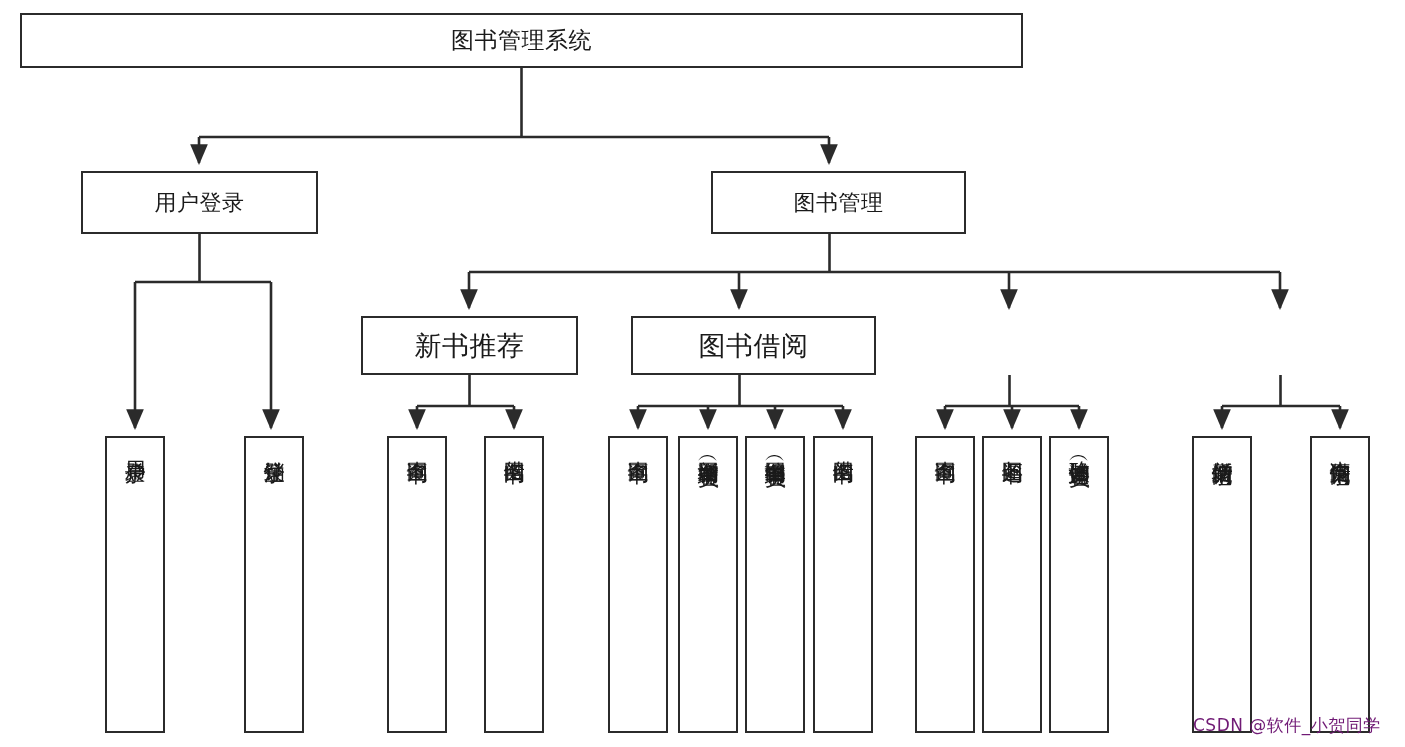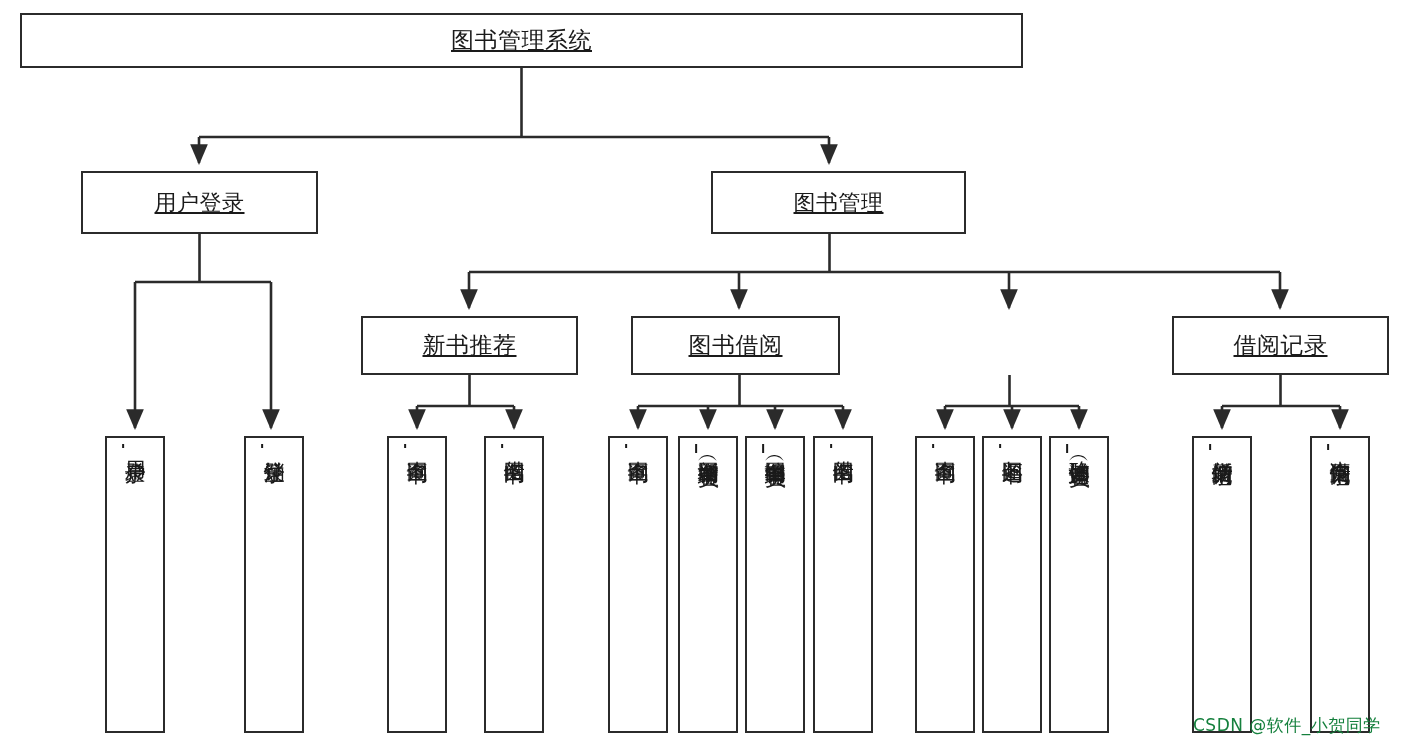--- a/index.html
+++ b/index.html
@@ -27,48 +27,47 @@
   }
   .node {
     position: absolute;
     box-sizing: border-box;
     border: 2.5px solid #2b2b2b;
     background: #ffffff;
     display: flex;
     align-items: center;
     justify-content: center;
     color: #1a1a1a;
-    text-decoration: underline;
   }
   .node .label {
     font-size: 22px;
     line-height: 1.15;
     letter-spacing: 0.5px;
     white-space: nowrap;
   }
   .node.root .label { font-size: 23px; }
   .node.level1 .label { font-size: 22px; }
-  .node.level2 .label { font-size: 23px; }
+  .node.level2 .label { font-size: 27px; }
   .node.leaf {
     align-items: flex-start;
     justify-content: center;
     padding-top: 6px;
   }
   .node.leaf .label {
     writing-mode: vertical-rl;
     text-orientation: upright;
     font-size: 21px;
     line-height: 1.06;
     letter-spacing: 1px;
     white-space: nowrap;
   }
   .watermark {
     position: absolute;
     font-size: 17px;
-    color: #15803d;
+    color: #701a75;
     white-space: nowrap;
     letter-spacing: 0.5px;
     font-family: "DejaVu Sans", "Liberation Sans", sans-serif;
   }
 </style>
 </head>
 <body>
 
 <div id="canvas">
 
@@ -131,25 +130,22 @@
   <div class="node level1" id="node-l1-0" style="left: 81px; top: 171px; width: 237px; height: 63px;">
     <span class="label">用户登录</span>
   </div>
   <div class="node level1" id="node-l1-1" style="left: 711px; top: 171px; width: 255px; height: 63px;">
     <span class="label">图书管理</span>
   </div>
 
   <div class="node level2" id="node-l2-0" style="left: 361px; top: 316px; width: 217px; height: 59px;">
     <span class="label">新书推荐</span>
   </div>
-  <div class="node level2" id="node-l2-1" style="left: 631px; top: 316px; width: 209px; height: 59px;">
+  <div class="node level2" id="node-l2-1" style="left: 631px; top: 316px; width: 245px; height: 59px;">
     <span class="label">图书借阅</span>
-  </div>
-  <div class="node level2" id="node-l2-3" style="left: 1172px; top: 316px; width: 217px; height: 59px;">
-    <span class="label">借阅记录</span>
   </div>
 
   <div class="node leaf" id="node-leaf-0" style="left: 105px; top: 436px; width: 60px; height: 297px;">
     <span class="label">用户登录</span>
   </div>
   <div class="node leaf" id="node-leaf-1" style="left: 244px; top: 436px; width: 60px; height: 297px;">
     <span class="label">注销登录</span>
   </div>
   <div class="node leaf" id="node-leaf-2" style="left: 387px; top: 436px; width: 60px; height: 297px;">
     <span class="label">查询图书</span>

